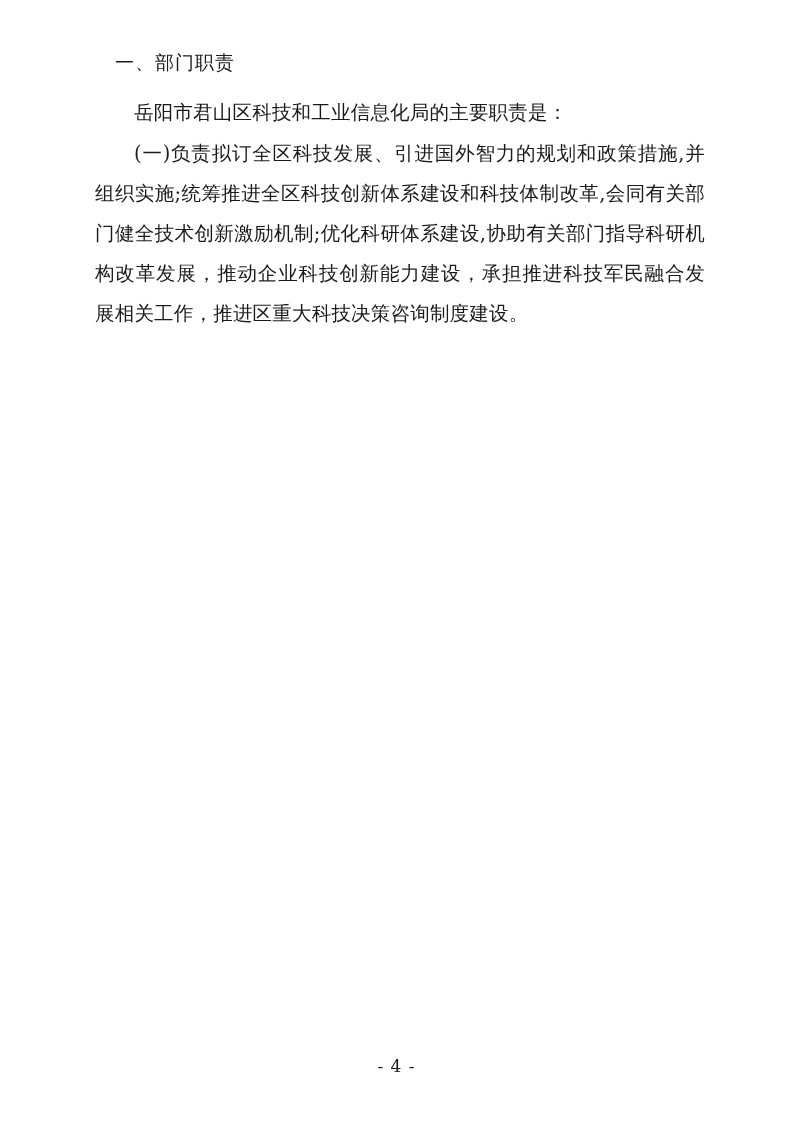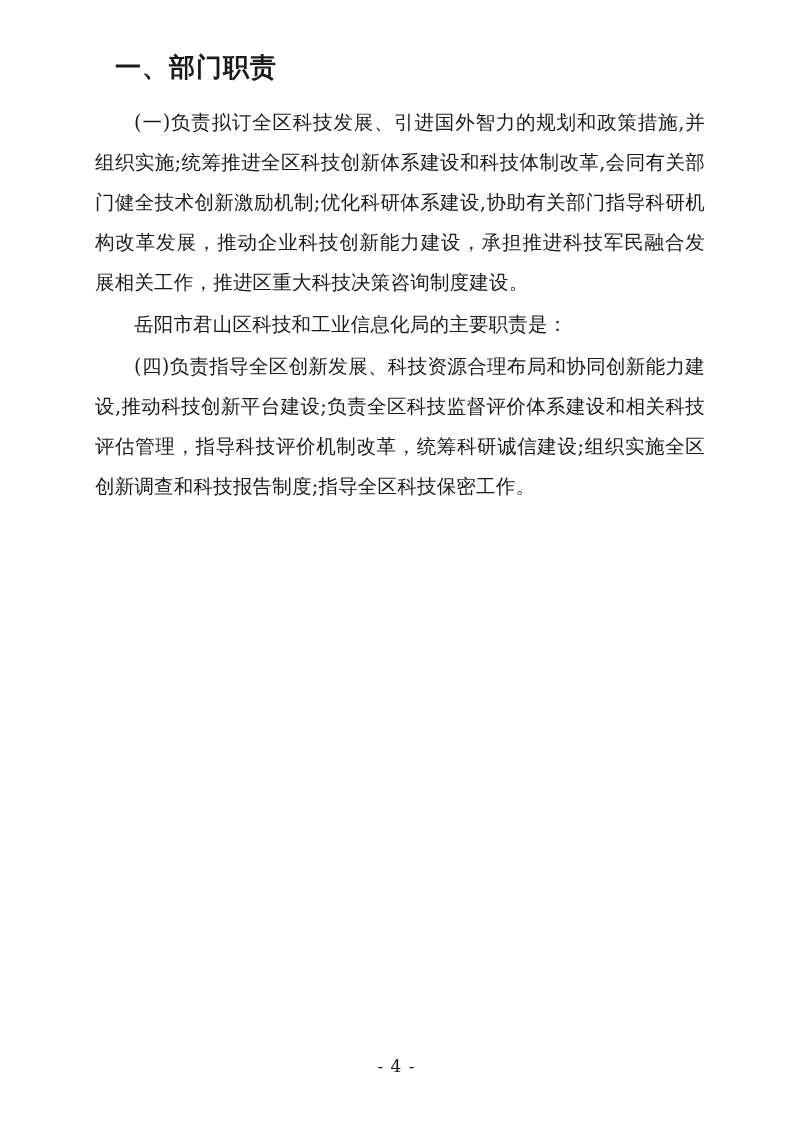--- a/index.html
+++ b/index.html
@@ -19,22 +19,22 @@
     box-sizing: border-box;
     overflow: hidden;
   }
   .content {
     position: absolute;
     left: 95px;
     top: 48px;
     width: 610px;
   }
   .doc-heading {
-    font-size: 26px;
-    font-weight: bold;
+    font-size: 19px;
+    font-weight: normal;
     letter-spacing: 1px;
     line-height: 1.5;
     margin: 0 0 16px 20px;
     font-family: "DejaVu Sans", "Liberation Sans", sans-serif;
   }
   .para {
     font-size: 19.5px;
     line-height: 2.05;
     text-align: justify;
     text-justify: inter-ideograph;
@@ -52,18 +52,17 @@
     letter-spacing: 1px;
     color: #1a1a1a;
   }
 </style>
 </head>
 <body>
 
 <div class="page">
   <div class="content">
     <h1 class="doc-heading">一、部门职责</h1>
+    <p class="para">岳阳市君山区科技和工业信息化局的主要职责是：</p>
     <p class="para">(一)负责拟订全区科技发展、引进国外智力的规划和政策措施,并组织实施;统筹推进全区科技创新体系建设和科技体制改革,会同有关部门健全技术创新激励机制;优化科研体系建设,协助有关部门指导科研机构改革发展，推动企业科技创新能力建设，承担推进科技军民融合发展相关工作，推进区重大科技决策咨询制度建设。</p>
-    <p class="para">岳阳市君山区科技和工业信息化局的主要职责是：</p>
-    <p class="para">(四)负责指导全区创新发展、科技资源合理布局和协同创新能力建设,推动科技创新平台建设;负责全区科技监督评价体系建设和相关科技评估管理，指导科技评价机制改革，统筹科研诚信建设;组织实施全区创新调查和科技报告制度;指导全区科技保密工作。</p>
   </div>
   <div class="page-number">- 4 -</div>
 </div>
 
 </body></html>

